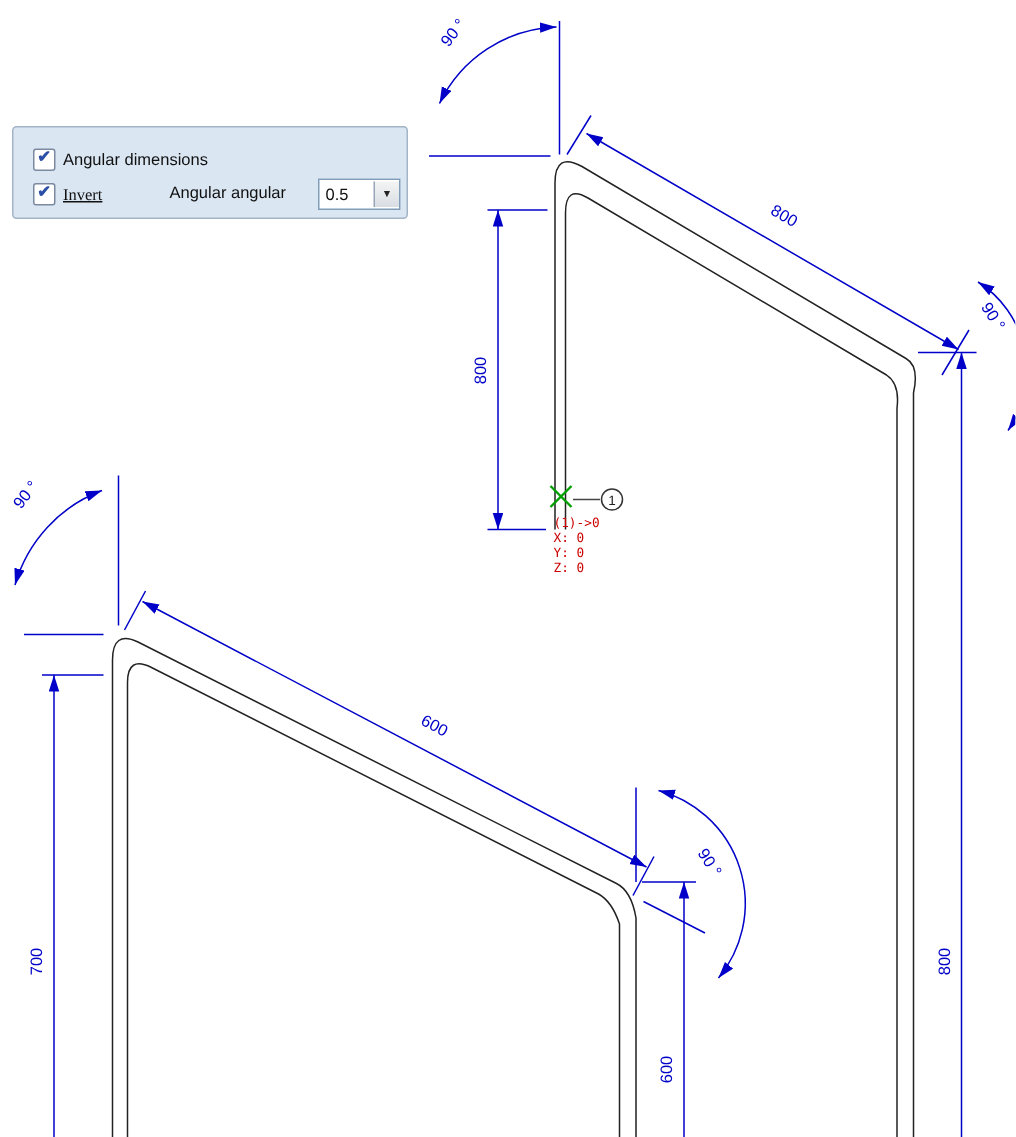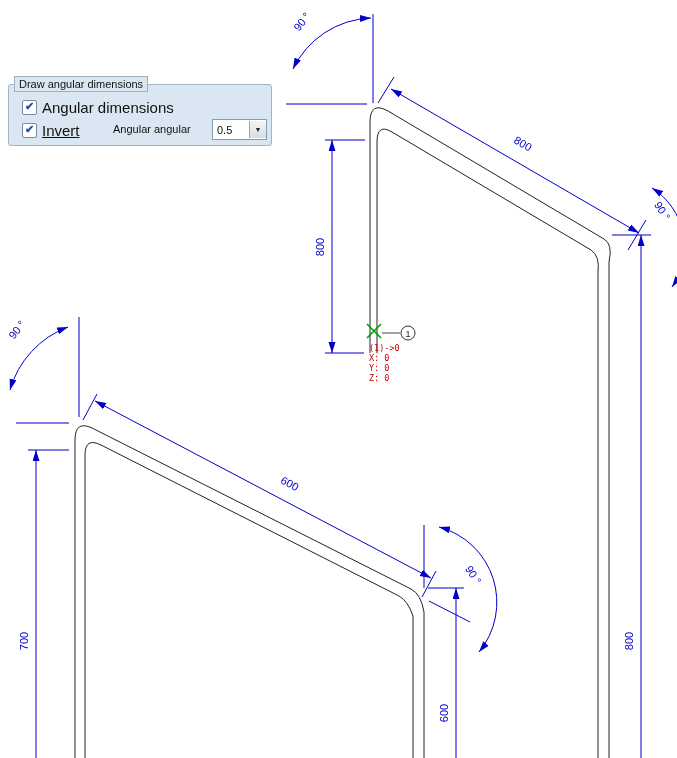--- a/index.html
+++ b/index.html
@@ -11,22 +11,22 @@
   .panel{position:absolute;left:8px;top:84px;width:262px;height:60px;
          background:#dae6f2;border:1px solid #a3b4c6;border-radius:3px;}
   .panel-title{position:absolute;left:5px;top:-9px;padding:0 4px;font-size:11px;color:#111;
                background:#dae6f2;border:1px solid #9fb0c2;white-space:nowrap;line-height:14px;}
   .row{position:absolute;display:flex;align-items:center;gap:5px;}
   .row1{left:13px;top:14px;}
   .row2{left:13px;top:37px;width:242px;}
   .checkbox{width:13px;height:13px;background:#fff;border:1px solid #7b8aa0;border-radius:2px;
             display:inline-flex;align-items:center;justify-content:center;flex:0 0 auto;}
   .check{font-size:11px;line-height:11px;color:#2b4ea6;font-weight:bold;transform:translateY(-1px);}
-  .cb-label{font-size:15px;color:#111;white-space:nowrap;}
-  .underline{text-decoration:underline;}
+  .cb-label{font-size:11px;color:#111;white-space:nowrap;}
+  .underline{text-decoration:underline;font-family:Liberation Serif, serif;}
   .ad-label{position:absolute;left:91px;top:1px;font-size:11px;color:#111;white-space:nowrap;}
   .combo{position:absolute;left:190px;top:-3px;width:53px;height:19px;background:#fff;
          border:1px solid #7f9db9;display:flex;align-items:center;}
   .combo-value{flex:1;font-size:11px;color:#111;padding-left:4px;}
   .combo-btn{width:16px;height:17px;background:linear-gradient(#f4f4f4,#d8dde4);
              border-left:1px solid #98a5b8;display:flex;align-items:center;justify-content:center;}
   .combo-arrow{font-size:7px;color:#222;line-height:7px;}
 
   
   .pipe{stroke:#222222;stroke-width:1;fill:none;}
@@ -129,21 +129,20 @@
       <circle cx="408" cy="333" r="7" fill="#ffffff" stroke="#333" stroke-width="1"></circle>
       <text class="marktxt" text-anchor="middle" x="408" y="336.5">1</text>
       <text class="coordtxt" x="369" y="351">(1)-&gt;0</text>
       <text class="coordtxt" x="369" y="361">X: 0</text>
       <text class="coordtxt" x="369" y="371">Y: 0</text>
       <text class="coordtxt" x="369" y="381">Z: 0</text>
     </g>
   </svg>
 
   <div class="panel">
-    <div class="panel-title">Draw angular dimensions</div>
 
     <div class="row row1">
       <span class="checkbox">
         <span class="check">✔</span>
       </span>
       <span class="cb-label">Angular dimensions</span>
     </div>
 
     <div class="row row2">
       <span class="checkbox">

